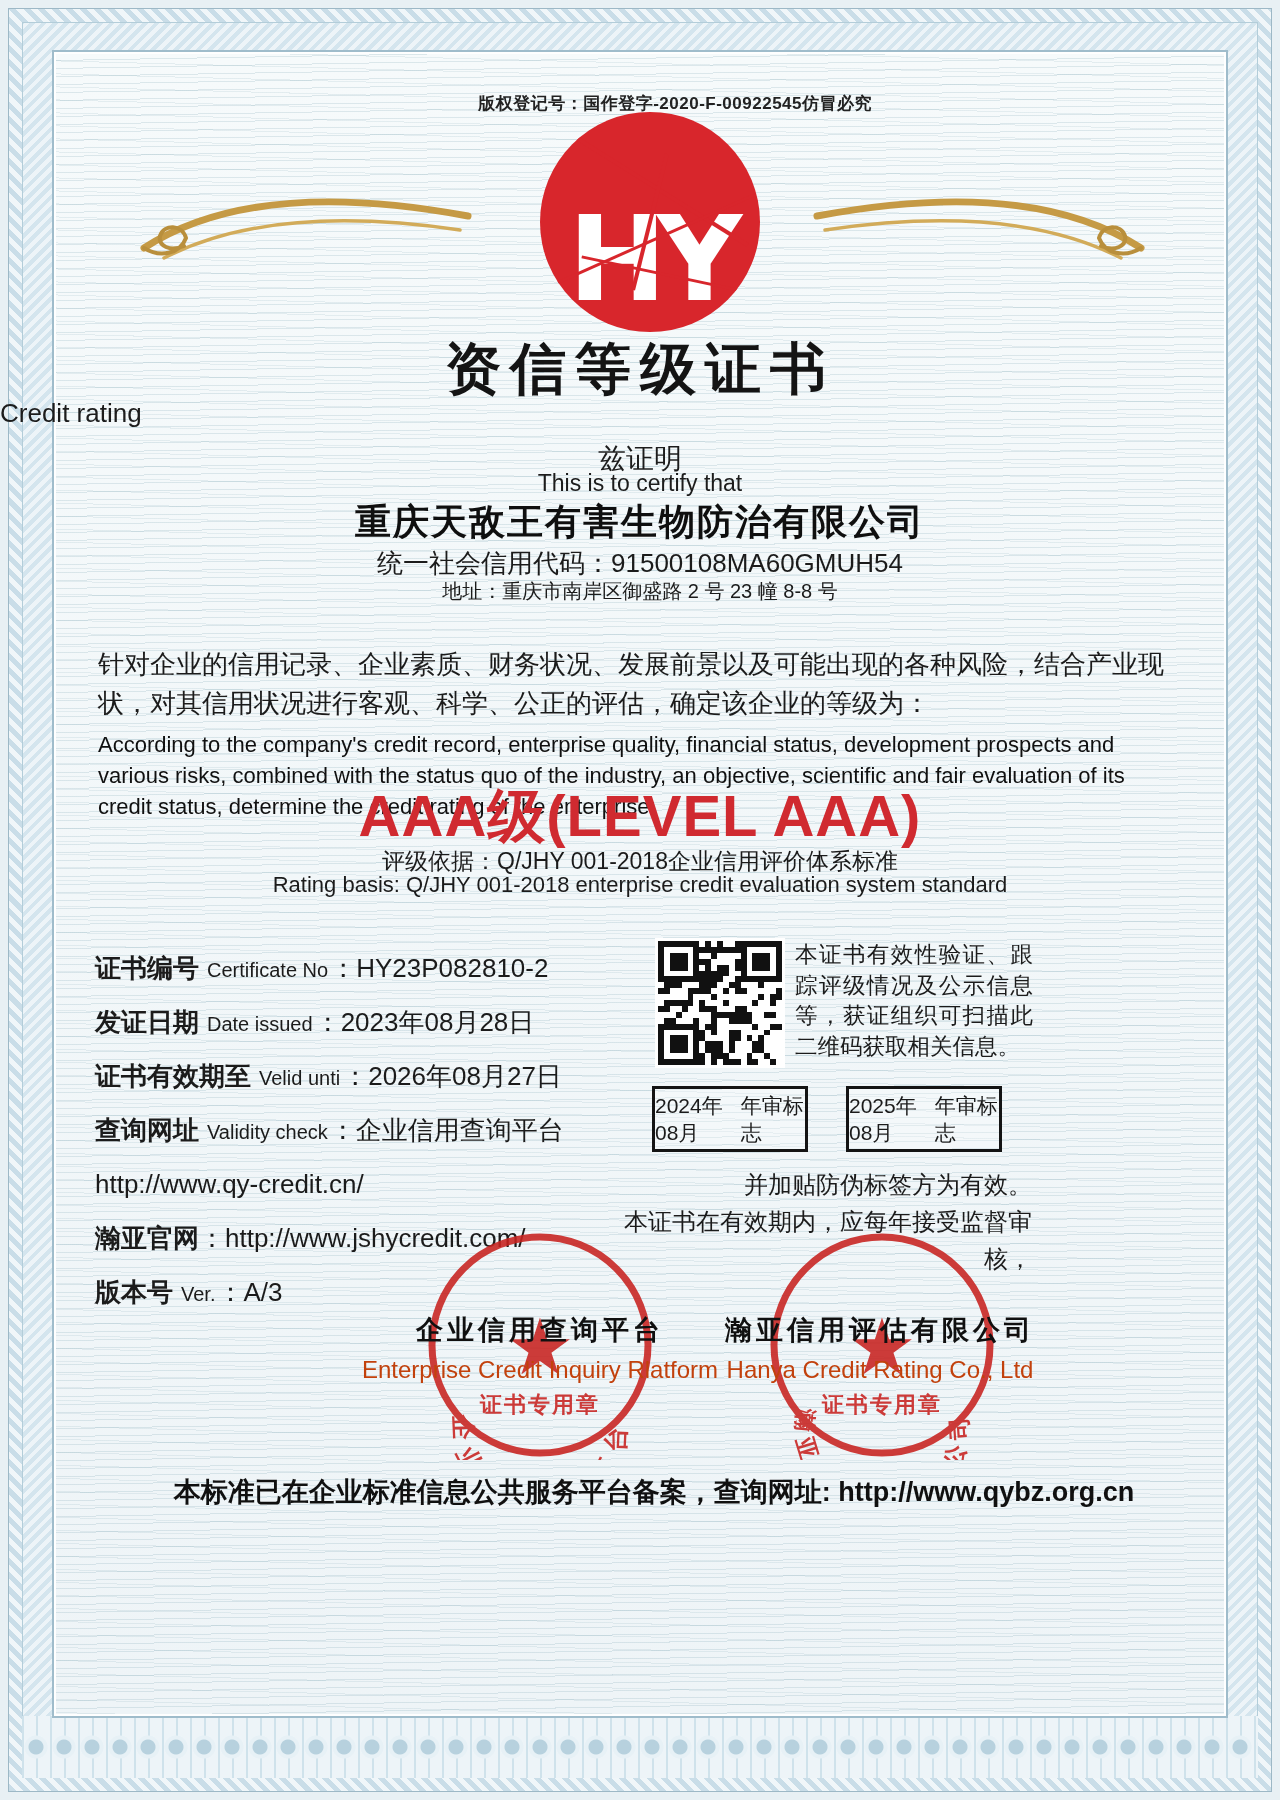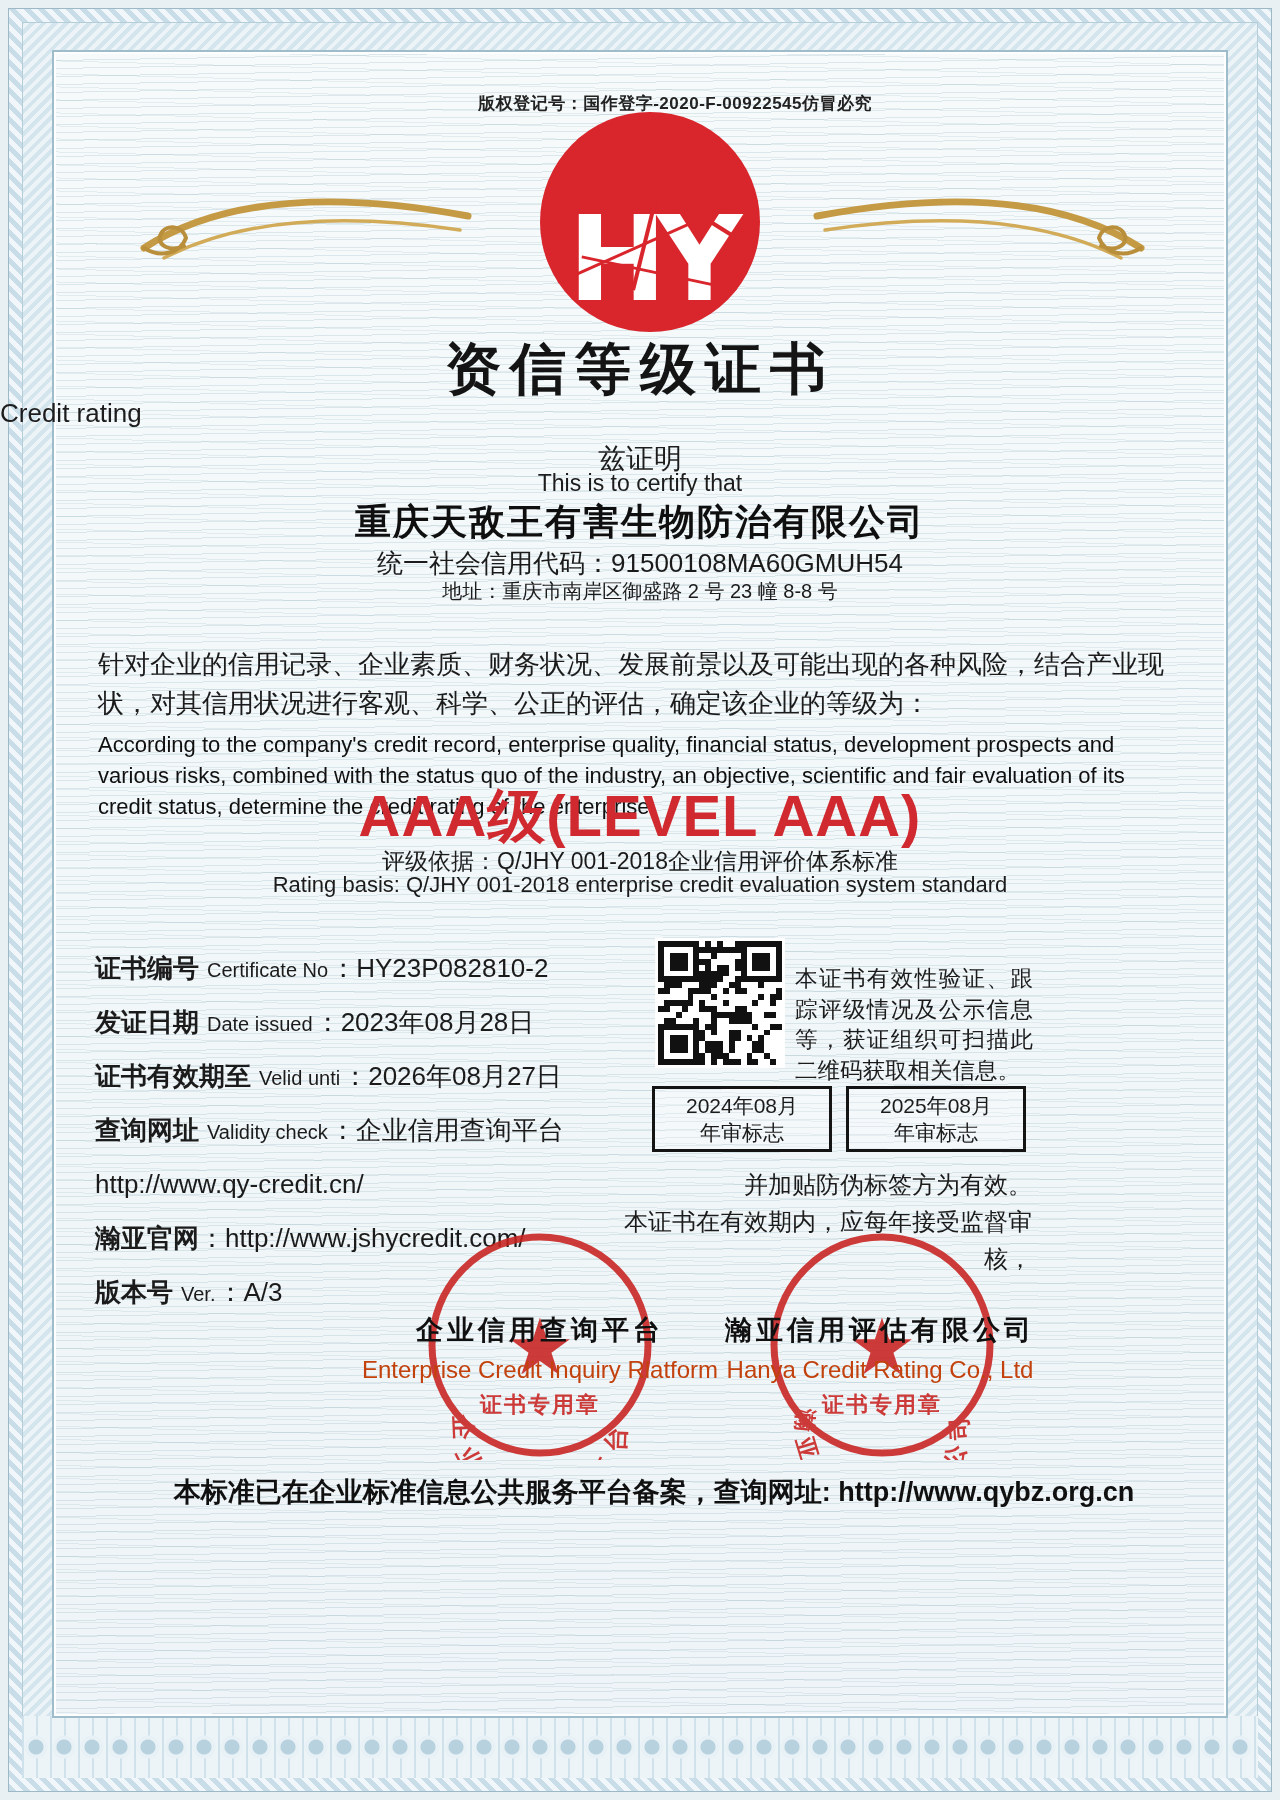--- a/index.html
+++ b/index.html
@@ -60,24 +60,24 @@
   .detail-line{font-size:26px;line-height:52px;white-space:nowrap;}
   .d-zh{font-weight:600;}
   .d-en{font-size:20px;margin:0 2px 0 8px;}
   .d-en:empty{margin:0;}
   .d-val{font-weight:500;}
   
   .qr{top:938px;left:655px;width:130px;height:130px;background:#ffffff;padding:3px;
     display:grid;grid-template-columns:repeat(21,1fr);grid-template-rows:repeat(21,1fr);}
   .qr div{width:100%;height:100%;}
   .qr .on{background:#111;}
-  .qr-note{top:940px;left:795px;width:238px;font-size:22.5px;line-height:30.5px;font-weight:500;text-align:justify;margin-top:24px;}
+  .qr-note{top:940px;left:795px;width:238px;font-size:22.5px;line-height:30.5px;font-weight:500;text-align:justify;}
   
-  .annual{top:1086px;width:180px;height:66px;border:3px solid #141414;background:rgba(255,255,255,.25);
-    display:flex;flex-direction:column;align-items:center;justify-content:center;font-size:21px;line-height:27px;font-weight:500;}
+  .annual{top:1086px;width:156px;height:66px;border:3px solid #141414;background:rgba(255,255,255,.25);
+    display:flex;flex-direction:row;align-items:center;justify-content:center;font-size:21px;line-height:27px;font-weight:500;}
   .annual.a1{left:652px;} .annual.a2{left:846px;}
   .validity{top:1166px;left:620px;width:412px;text-align:right;font-size:24px;line-height:37px;font-weight:500;}
   
   .seal{top:1230px;width:230px;height:230px;opacity:.88;}
   .seal.s1{left:425px;} .seal.s2{left:767px;}
   .issuer{top:1312px;width:430px;text-align:center;z-index:3;}
   .issuer.i1{left:325px;} .issuer.i2{left:665px;}
   .issuer-zh{font-size:27px;font-weight:700;letter-spacing:4px;color:#101010;}
   .issuer-en{font-size:24px;margin-top:8px;color:#c2410c;}
   .footer-line{top:1474px;left:0;width:100%;text-align:center;font-size:27px;font-weight:600;color:#101010;padding-left:28px;}

